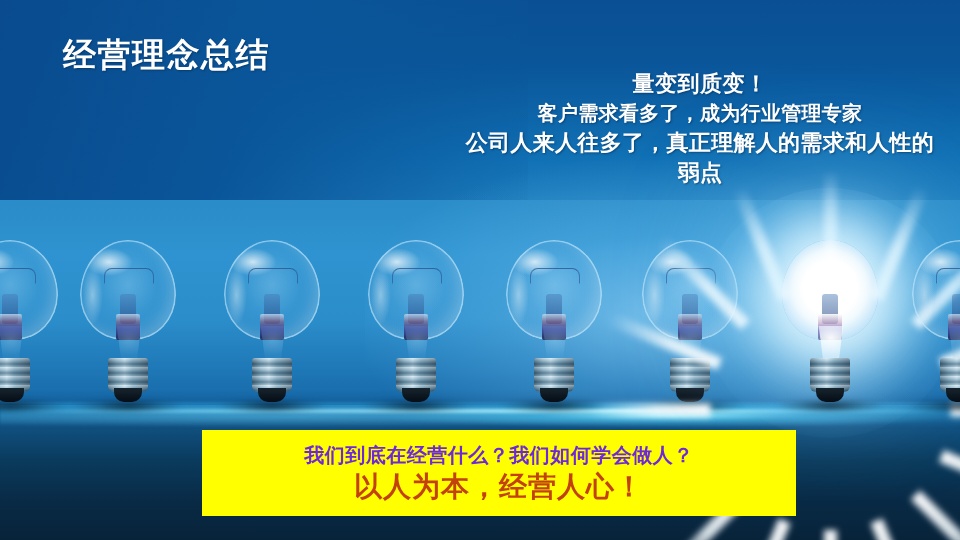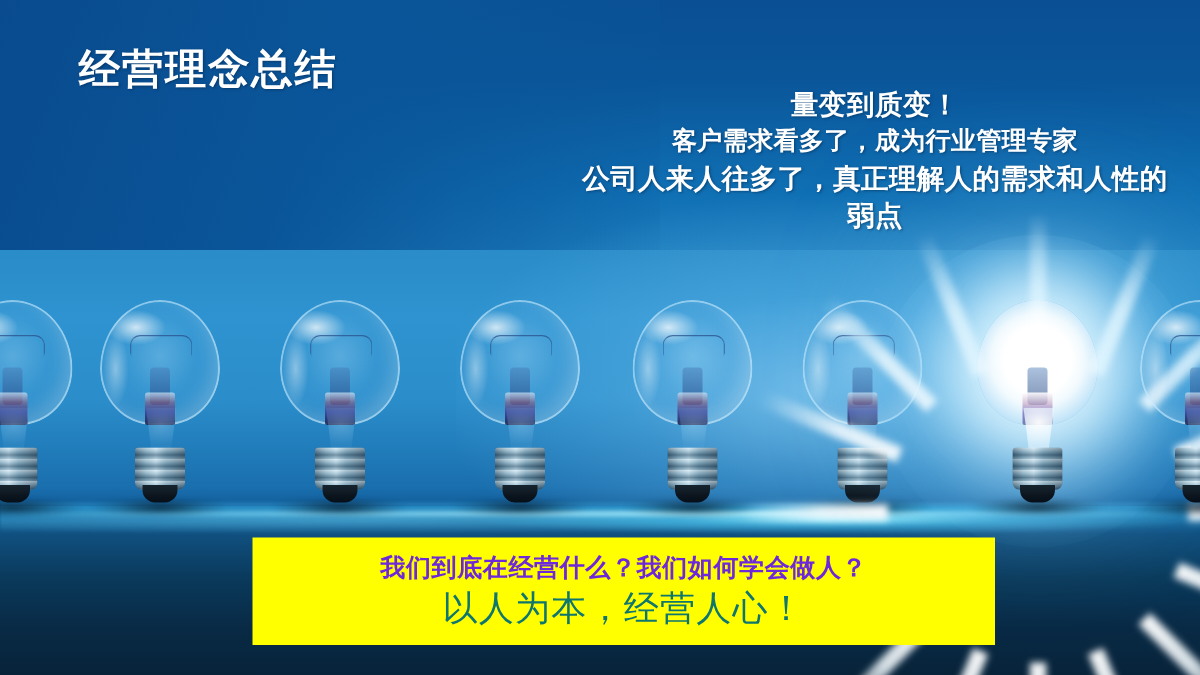--- a/index.html
+++ b/index.html
@@ -160,21 +160,21 @@
   .hl-3{font-size:22px;font-weight:bold;line-height:30px;letter-spacing:.3px;
         text-shadow:1px 1px 2px rgba(0,35,70,.5);}
 
   #callout{
     position:absolute;left:202px;top:430px;width:594px;height:86px;
     background:#ffff00;
     box-sizing:border-box;
     display:flex;flex-direction:column;align-items:center;justify-content:center;
   }
   .co-1{font-size:20px;font-weight:bold;color:#6d28d9;line-height:26px;letter-spacing:.5px;}
-  .co-2{font-size:28px;font-weight:normal;color:#0f766e;line-height:34px;letter-spacing:1px;margin-top:2px;}
+  .co-2{font-size:28px;font-weight:bold;color:#c2410c;line-height:34px;letter-spacing:1px;margin-top:2px;}
 </style>
 </head>
 <body>
 
 <div id="slide">
 
   <div class="bg-base"></div>
   <div class="bg-top"></div>
   <div class="bg-upper-left"></div>
   <div class="bg-mid"></div>

